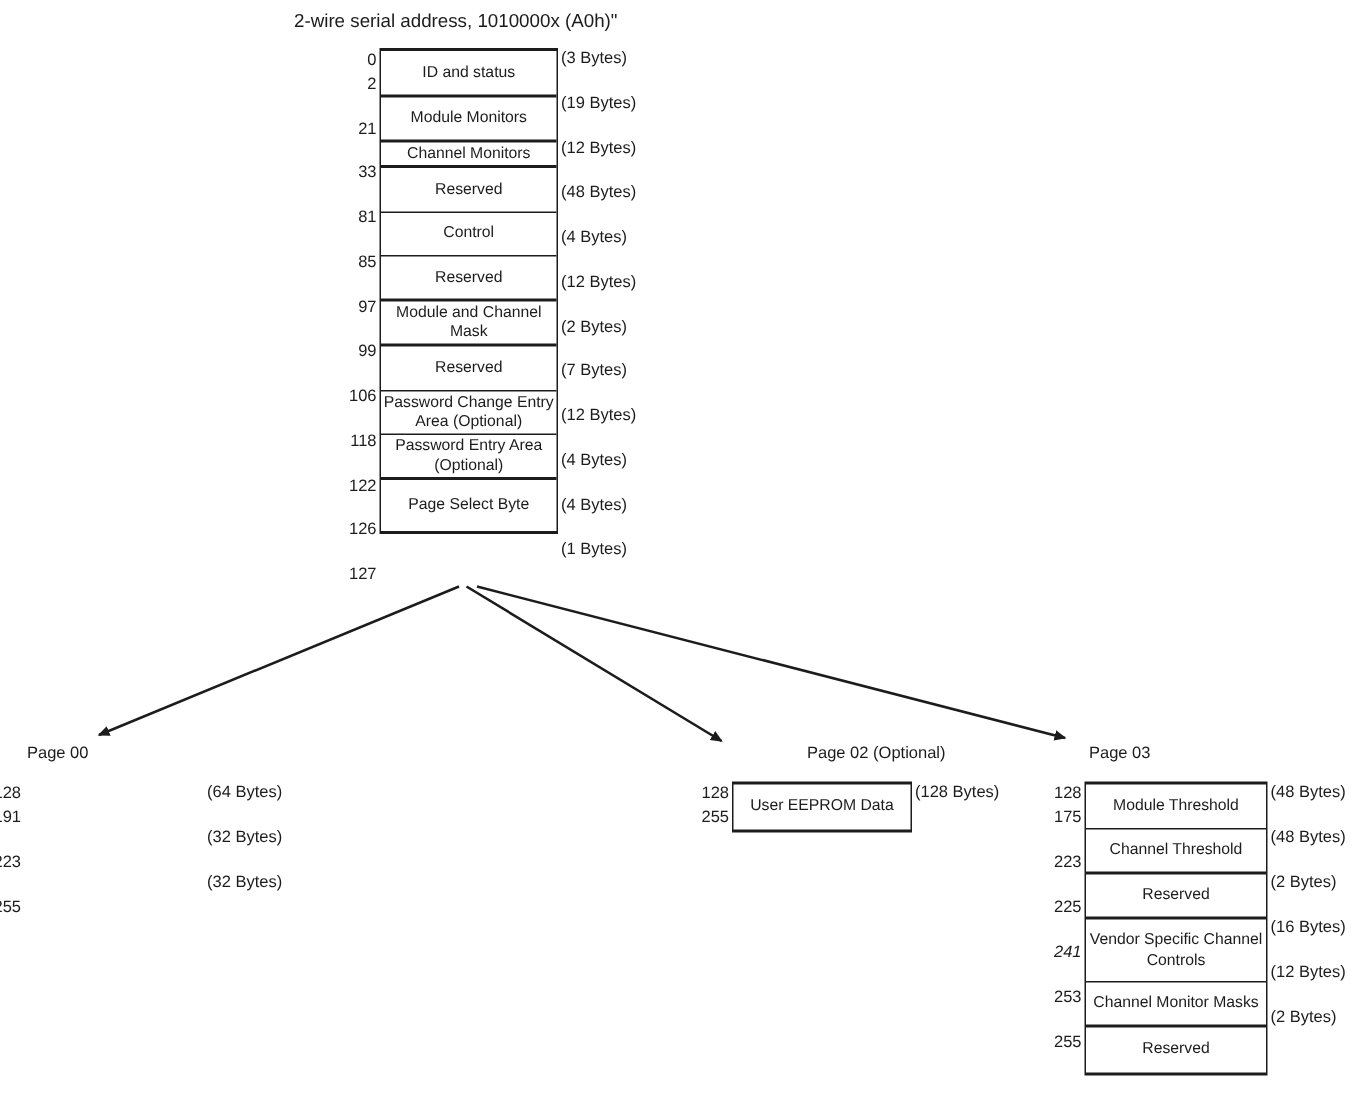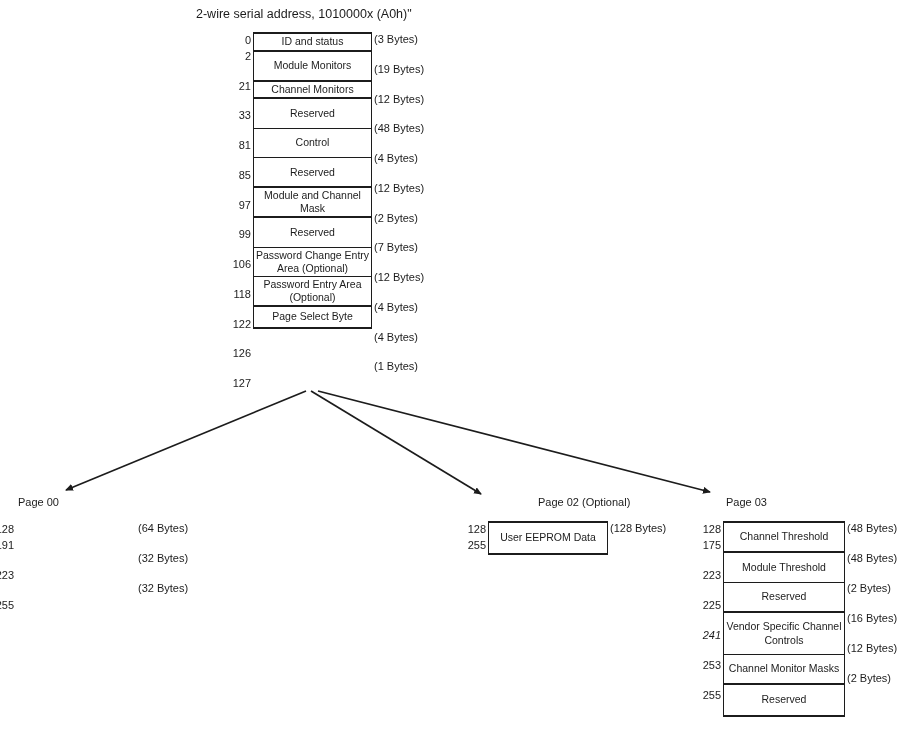--- a/index.html
+++ b/index.html
@@ -52,21 +52,21 @@
     <span class="bytes" style="left: 374px; top: 122.25px;">(48 Bytes)</span>
     <span class="bytes" style="left: 374px; top: 152px;">(4 Bytes)</span>
     <span class="bytes" style="left: 374px; top: 181.75px;">(12 Bytes)</span>
     <span class="bytes" style="left: 374px; top: 211.5px;">(2 Bytes)</span>
     <span class="bytes" style="left: 374px; top: 241.25px;">(7 Bytes)</span>
     <span class="bytes" style="left: 374px; top: 271px;">(12 Bytes)</span>
     <span class="bytes" style="left: 374px; top: 300.75px;">(4 Bytes)</span>
     <span class="bytes" style="left: 374px; top: 330.5px;">(4 Bytes)</span>
     <span class="bytes" style="left: 374px; top: 360.25px;">(1 Bytes)</span>
     <div class="memtable" style="left: 253px; top: 32px; width: 117px;">
-      <div class="memrow thick" style="height: 18px;">
+      <div class="memrow thick" style="height: 31px;">
         <span>ID and status</span>
       </div>
       <div class="memrow thick" style="height: 29.75px;">
         <span>Module Monitors</span>
       </div>
       <div class="memrow thick" style="height: 17px;">
         <span>Channel Monitors</span>
       </div>
       <div class="memrow thin" style="height: 29.75px;">
         <span>Reserved</span>
@@ -82,21 +82,21 @@
       </div>
       <div class="memrow thin" style="height: 29.75px;">
         <span>Reserved</span>
       </div>
       <div class="memrow thin" style="height: 29.75px;">
         <span>Password Change Entry Area (Optional)</span>
       </div>
       <div class="memrow thick" style="height: 29.75px;">
         <span>Password Entry Area (Optional)</span>
       </div>
-      <div class="memrow " style="height: 20px; text-align: center;">
+      <div class="memrow " style="height: 34px; text-align: center;">
         <span>Page Select Byte</span>
       </div>
     </div>
     <span class="addr" style="left: 191px; top: 34px;">0</span>
     <span class="addr" style="left: 191px; top: 49.75px;">2</span>
     <span class="addr" style="left: 191px; top: 79.5px;">21</span>
     <span class="addr" style="left: 191px; top: 109.25px;">33</span>
     <span class="addr" style="left: 191px; top: 139px;">81</span>
     <span class="addr" style="left: 191px; top: 168.75px;">85</span>
     <span class="addr" style="left: 191px; top: 198.5px;">97</span>
@@ -121,25 +121,25 @@
     </div>
     <span class="addr" style="left: 426px; top: 523px;">128</span>
     <span class="addr" style="left: 426px; top: 539px;">255</span>
     <span class="bytes" style="left: 847px; top: 522px;">(48 Bytes)</span>
     <span class="bytes" style="left: 847px; top: 552px;">(48 Bytes)</span>
     <span class="bytes" style="left: 847px; top: 582px;">(2 Bytes)</span>
     <span class="bytes" style="left: 847px; top: 612px;">(16 Bytes)</span>
     <span class="bytes" style="left: 847px; top: 642px;">(12 Bytes)</span>
     <span class="bytes" style="left: 847px; top: 672px;">(2 Bytes)</span>
     <div class="memtable" style="left: 723px; top: 521px; width: 120px;">
+      <div class="memrow thin" style="height: 30px;">
+        <span>Module Threshold</span>
+      </div>
       <div class="memrow thick" style="height: 30px;">
         <span>Channel Threshold</span>
-      </div>
-      <div class="memrow thin" style="height: 30px;">
-        <span>Module Threshold</span>
       </div>
       <div class="memrow thick" style="height: 30px;">
         <span>Reserved</span>
       </div>
       <div class="memrow thin" style="height: 42px;">
         <span>Vendor Specific Channel Controls</span>
       </div>
       <div class="memrow thick" style="height: 30px;">
         <span>Channel Monitor Masks</span>
       </div>

